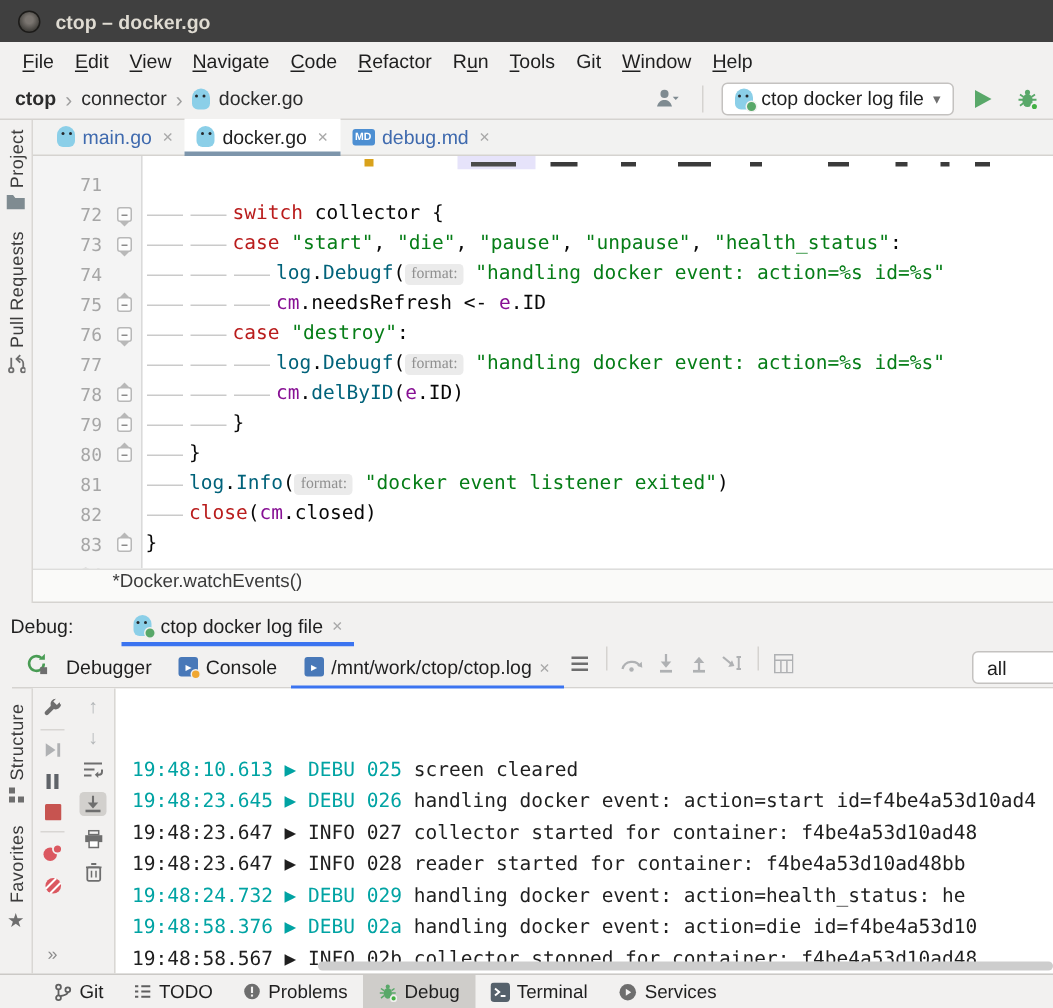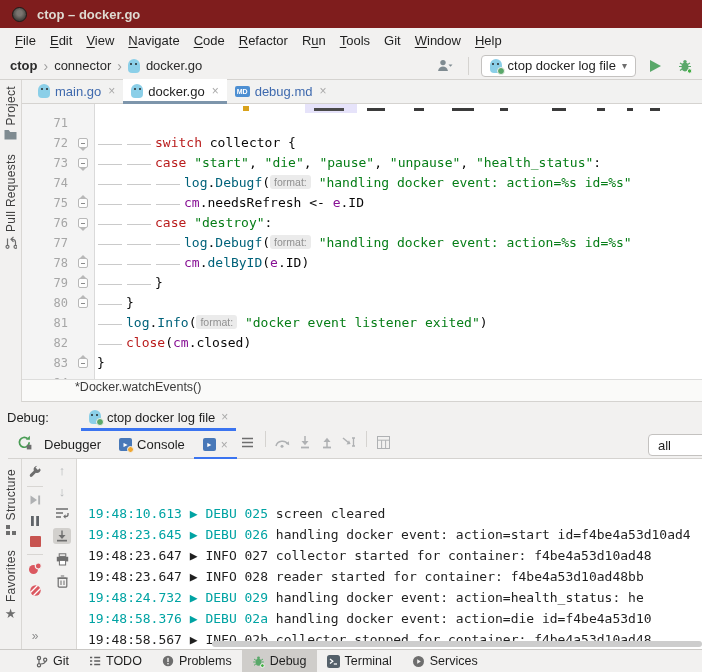--- a/index.html
+++ b/index.html
@@ -1,21 +1,21 @@
 <!DOCTYPE html>
 <html><head>
 <meta charset="utf-8">
 <style>
   html,body{margin:0;padding:0;background:#888;}
   *{box-sizing:border-box;}
   #window{position:relative;width:702px;height:672px;background:#F2F1F0;overflow:hidden;
     font-family:"Liberation Sans",sans-serif;font-size:13px;color:#1f1f1f;}
 
   
-  .titlebar{position:absolute;left:0;top:0;width:702px;height:28px;background:#7f1d1d;
+  .titlebar{position:absolute;left:0;top:0;width:702px;height:28px;background:#404040;
     display:flex;align-items:center;color:#DFDBD2;font-size:13px;font-weight:bold;}
   .win-btn{width:15px;height:15px;border-radius:50%;margin:0 10px 0 12px;
     background:radial-gradient(circle at 50% 40%,#7a7570 25%,#44423e 70%);border:1px solid #1c1b19;}
   
   .menubar{position:absolute;left:0;top:28px;width:702px;height:24px;background:#F2F1F0;
     display:flex;align-items:center;padding-left:8px;}
   .menu-item{padding:2px 7px;cursor:default;}
   .menu-item u{text-underline-offset:2px;}
   
   .navbar{position:absolute;left:0;top:52px;width:702px;height:28px;background:#F2F1F0;
@@ -66,21 +66,21 @@
   .fold::before{content:"";position:absolute;left:2px;top:4px;width:4px;height:1px;background:#8a8a8a;}
   .fold.down::after{content:"";position:absolute;left:1px;top:9px;border-left:3px solid transparent;
     border-right:3px solid transparent;border-top:3px solid #B8B8B8;}
   .fold.up::after{content:"";position:absolute;left:1px;top:-4px;border-left:3px solid transparent;
     border-right:3px solid transparent;border-bottom:3px solid #B8B8B8;}
   .ctext{padding-left:2px;}
   .tab-ws{display:inline-block;width:29px;height:13px;vertical-align:middle;
     background:linear-gradient(#CACACA,#CACACA) no-repeat 1px 7px / 24px 1px;}
   .tk-k{color:#b91c1c;} .tk-s{color:#067D17;} .tk-f{color:#00627A;} .tk-v{color:#871094;} .tk-p{color:#080808;}
   .tk-h{display:inline-block;background:#EBEBEB;color:#909090;font-size:10.5px;border-radius:3px;
-    padding:0 4px;line-height:14px;vertical-align:1px;font-family:Liberation Sans, sans-serif;}
+    padding:0 4px;line-height:14px;vertical-align:1px;font-family:Liberation Serif, serif;}
   .partial-top{position:relative;height:9px;overflow:hidden;}
   .deco{position:absolute;}
   
   .contextbar{position:absolute;left:22px;top:379px;right:0;height:23px;background:#FAFAF9;
     border-top:1px solid #DDDDDC;border-bottom:1px solid #D5D3D0;display:flex;
     padding-left:53px;font-size:12.5px;color:#3b3b3b;}
   
   .dbg-header{position:absolute;left:0;top:403px;right:0;height:28px;background:#F2F1F0;
     display:flex;align-items:center;padding-left:7px;}
   .dbg-title{font-size:13px;color:#1f1f1f;}
@@ -302,20 +302,21 @@
     <span id="dbg-tabs" style="display:flex;align-items:center;">
         <div class="ttab">
           <span>Debugger</span>
         </div>
         <div class="ttab">
           <span class="console-ic warn">▸</span>
           <span>Console</span>
         </div>
         <div class="ttab selected">
           <span class="console-ic">▸</span>
+          <span>/mnt/work/ctop/ctop.log</span>
           <span class="close">×</span>
         </div>
       </span>
     <span class="tb-ic">
       <svg width="13" height="11">
           <g stroke="#6E6E6E" stroke-width="1.6">
             <path d="M1 1.5h11M1 5.5h11M1 9.5h11"></path>
           </g>
         </svg>
     </span>

